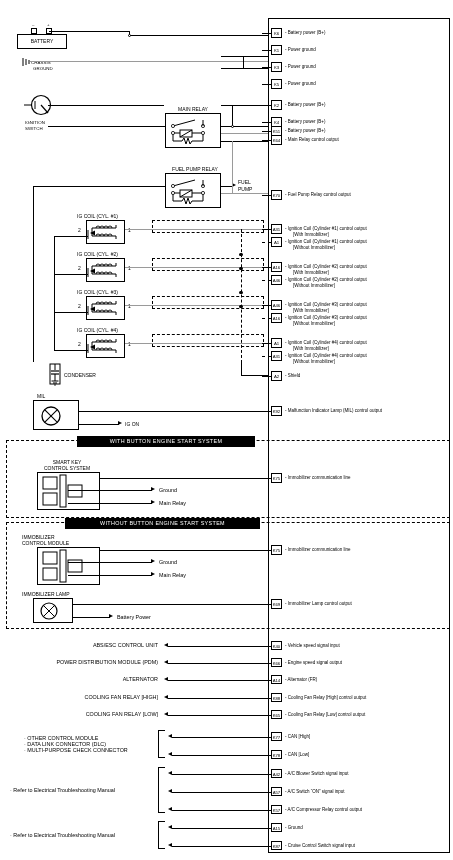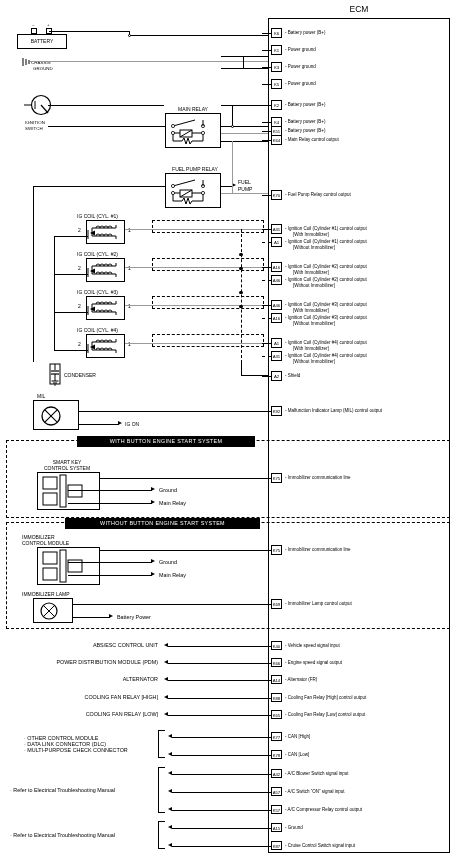--- a/index.html
+++ b/index.html
@@ -55,21 +55,20 @@
   
   .brk{position:absolute;border:1px solid #000;border-right:none;box-sizing:border-box;}
 
   svg{display:block;overflow:visible;}
 </style>
 </head>
 <body>
 
 <div id="stage">
 
-  <div id="ecm-title" class="abs ctr t7">ECM</div>
   <div id="ecm-frame" class="abs"></div>
 
   <div class="abs t" style="left:32px;top:22px;">–</div>
   <div class="abs t" style="left:47px;top:22px;">+</div>
   <div class="box" style="left:31px;top:28px;width:6px;height:6px;"></div>
   <div class="box" style="left:46px;top:28px;width:6px;height:6px;"></div>
   <div class="boxw" style="left:17px;top:34px;width:50px;height:15px;"></div>
   <div class="abs t5 ctr" style="left:17px;top:38px;width:50px;">BATTERY</div>
 
   <div class="hl" style="left:49px;top:31px;width:80px;"></div>

